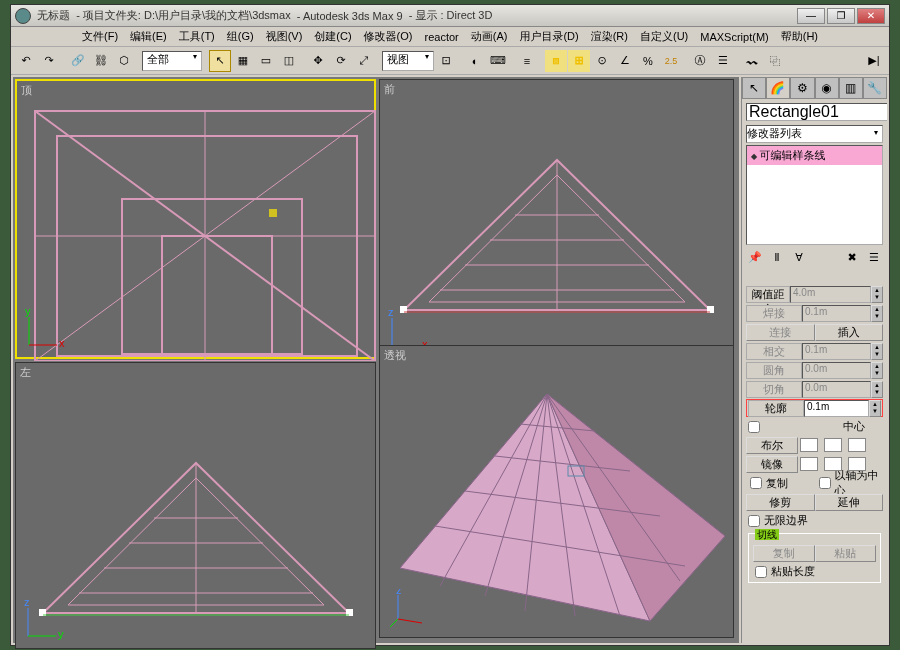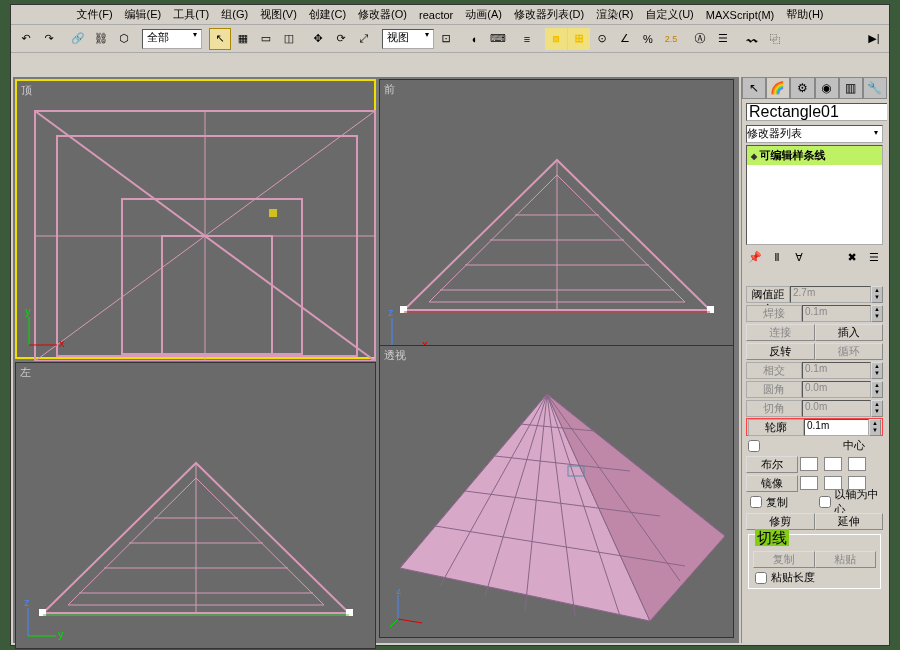--- a/index.html
+++ b/index.html
@@ -29,60 +29,72 @@
 
 .cmdpanel { position:absolute; right:2px; top:72px; width:146px; bottom:2px; background:#d4d0c8; border-left:1px solid #888; overflow:hidden;}
 .cmdtabs { height:22px; display:flex; border-bottom:1px solid #888;}
 .cmdtab { flex:1; height:22px; background:#c0c0c0; border:1px solid #888; display:flex; align-items:center; justify-content:center; font-size:12px;}
 .cmdtab.active { background:#d4d0c8;}
 .namebox { margin:4px; display:flex;}
 .namebox input { flex:1; height:18px; border:1px inset #aaa; padding:0 2px; font-size:16px;}
 .modlist-label { margin:2px 4px; height:18px; border:1px inset #aaa; background:#fff; padding:0; position:relative;}
 .modlist-label::after { content:"▾"; position:absolute; right:4px; top:2px; font-size:8px;}
 .modstack { margin:2px 4px; height:100px; background:#fff; border:1px inset #aaa;}
-.modstack-item { background:#bef264; padding:2px 4px; font-size:11px;font-weight:bold;}
+.modstack-item { background:#f9a8d4; padding:2px 4px; font-size:11px;}
 .modstack-item::before { content:"◆ "; color:#333; font-size:8px;}
 .modtools { margin:2px 4px; height:20px; display:flex; gap:4px; align-items:center;}
 .modtools .tbtn { width:18px; height:18px;}
 
 .rollup { margin:4px 2px;}
 .rollrow { display:flex; align-items:center; margin:1px 2px; height:18px;}
 .rlabel { width:56px; text-align:center; background:#d4d0c8; border:1px solid #aaa; height:17px; line-height:15px; font-size:11px;}
 .rlabel.disabled { color:#888;}
 .rinput { flex:1; height:17px; border:1px inset #aaa; background:#fff; font-size:10px; padding:0 2px;}
 .rinput.disabled { background:#d4d0c8; color:#888;}
 .rspinner { width:12px; height:17px; background:#c0c0c0; border:1px outset #ddd; font-size:6px; line-height:7px; text-align:center;}
 .rbutton { flex:1; height:17px; background:#d4d0c8; border:1px outset #ddd; text-align:center; line-height:15px; font-size:11px;}
 .outline-row { border:1px solid #ff4040; padding:1px;}
 .chk { display:flex; align-items:center; gap:4px; font-size:11px; padding:1px 4px;}
 .chk input { width:12px; height:12px;}
 .fieldset { border:1px groove #fff; margin:4px; padding:2px;}
-.fieldset-label { font-size:15px; margin-left:4px; position:relative; top:-8px; background:#84cc16; padding:0 2px;}
+.fieldset-label { font-size:10px; margin-left:4px; position:relative; top:-8px; background:#84cc16; padding:0 2px;}
 .erasers { display:flex; gap:6px; padding:2px;}
 .eraser-icon { width:18px; height:14px; background:#fff; border:1px solid #888; position:relative;}
 
 svg { display:block;}
 </style>
 </head>
 <body>
 
 <div class="window">
 
+  <div class="titlebar">
+    <div class="app-icon"></div>
+    <span>无标题</span>&nbsp;&nbsp;
+    <span>- 项目文件夹: D:\用户目录\我的文档\3dsmax</span>&nbsp;&nbsp;
+    <span>- Autodesk 3ds Max 9</span>&nbsp;&nbsp;
+    <span>- 显示 : Direct 3D</span>
+    <div class="winbtns">
+      <div class="winbtn">—</div>
+      <div class="winbtn">❐</div>
+      <div class="winbtn close">✕</div>
+    </div>
+  </div>
 
   <div class="menubar">
     <span>文件(F)</span>
     <span>编辑(E)</span>
     <span>工具(T)</span>
     <span>组(G)</span>
     <span>视图(V)</span>
     <span>创建(C)</span>
     <span>修改器(O)</span>
     <span>reactor</span>
     <span>动画(A)</span>
-    <span>修改器列表(D)</span>
+    <span>用户目录(D)</span>
     <span>渲染(R)</span>
     <span>自定义(U)</span>
     <span>MAXScript(M)</span>
     <span>帮助(H)</span>
   </div>
 
   <div class="toolbar">
     <div class="tbtn">↶</div>
     <div class="tbtn">↷</div>
     <div class="tsep"></div>
@@ -254,35 +266,31 @@
       <div style="flex:1"></div>
       <div class="tbtn">✖</div>
       <div class="tbtn">☰</div>
     </div>
 
     <div style="height:12px"></div>
 
     <div class="rollup">
       <div class="rollrow">
         <div class="rlabel" style="width:44px">阈值距离</div>
-        <div class="rinput disabled">2.7m</div>
+        <div class="rinput disabled">4.0m</div>
         <div class="rspinner">▲<br>▼</div>
       </div>
       <div class="rollrow">
         <div class="rlabel disabled">焊接</div>
         <div class="rinput disabled">0.1m</div>
         <div class="rspinner">▲<br>▼</div>
       </div>
       <div class="rollrow">
         <div class="rbutton" style="color:#888">连接</div>
         <div class="rbutton">插入</div>
-      </div>
-      <div class="rollrow">
-        <div class="rbutton">反转</div>
-        <div class="rbutton" style="color:#888">循环</div>
       </div>
       <div class="rollrow">
         <div class="rlabel disabled">相交</div>
         <div class="rinput disabled">0.1m</div>
         <div class="rspinner">▲<br>▼</div>
       </div>
       <div class="rollrow">
         <div class="rlabel disabled">圆角</div>
         <div class="rinput disabled">0.0m</div>
         <div class="rspinner">▲<br>▼</div>
@@ -324,20 +332,24 @@
           </div>
         <div class="chk" style="flex:1">
             <input type="checkbox" style="">
             <span>以轴为中心</span>
           </div>
       </div>
       <div class="rollrow">
         <div class="rbutton">修剪</div>
         <div class="rbutton">延伸</div>
       </div>
+      <div class="chk">
+          <input type="checkbox" style="">
+          <span>无限边界</span>
+        </div>
 
       <div class="fieldset">
         <span class="fieldset-label">切线</span>
         <div class="rollrow" style="margin-top:-6px">
           <div class="rbutton" style="color:#888">复制</div>
           <div class="rbutton" style="color:#888">粘贴</div>
         </div>
         <div class="chk">
             <input type="checkbox" style="">
             <span>粘贴长度</span>

